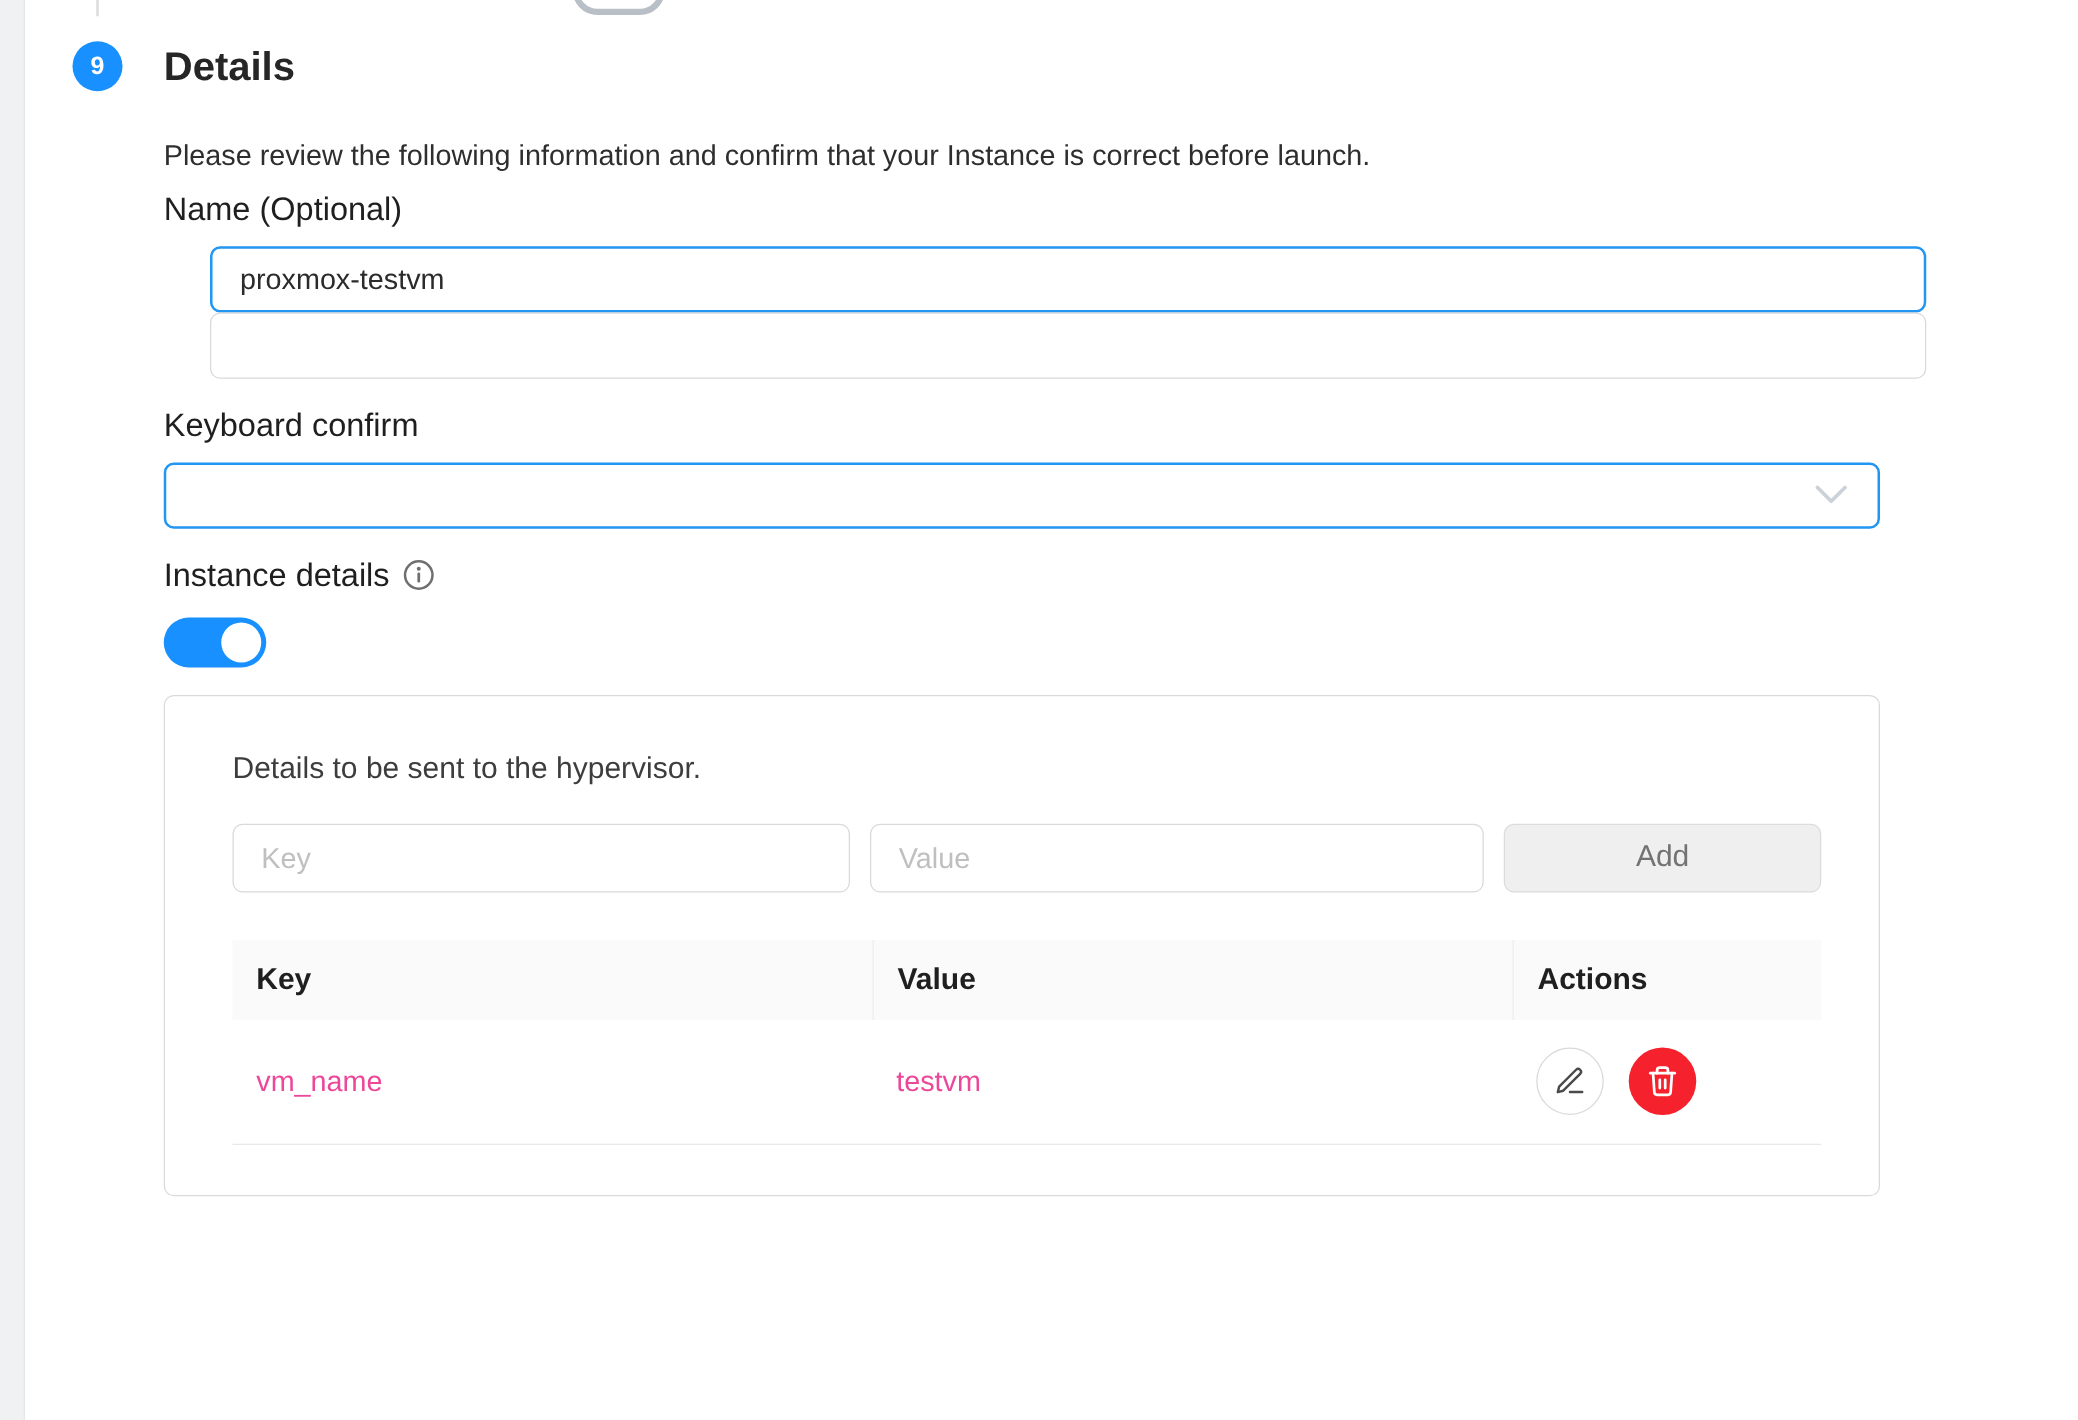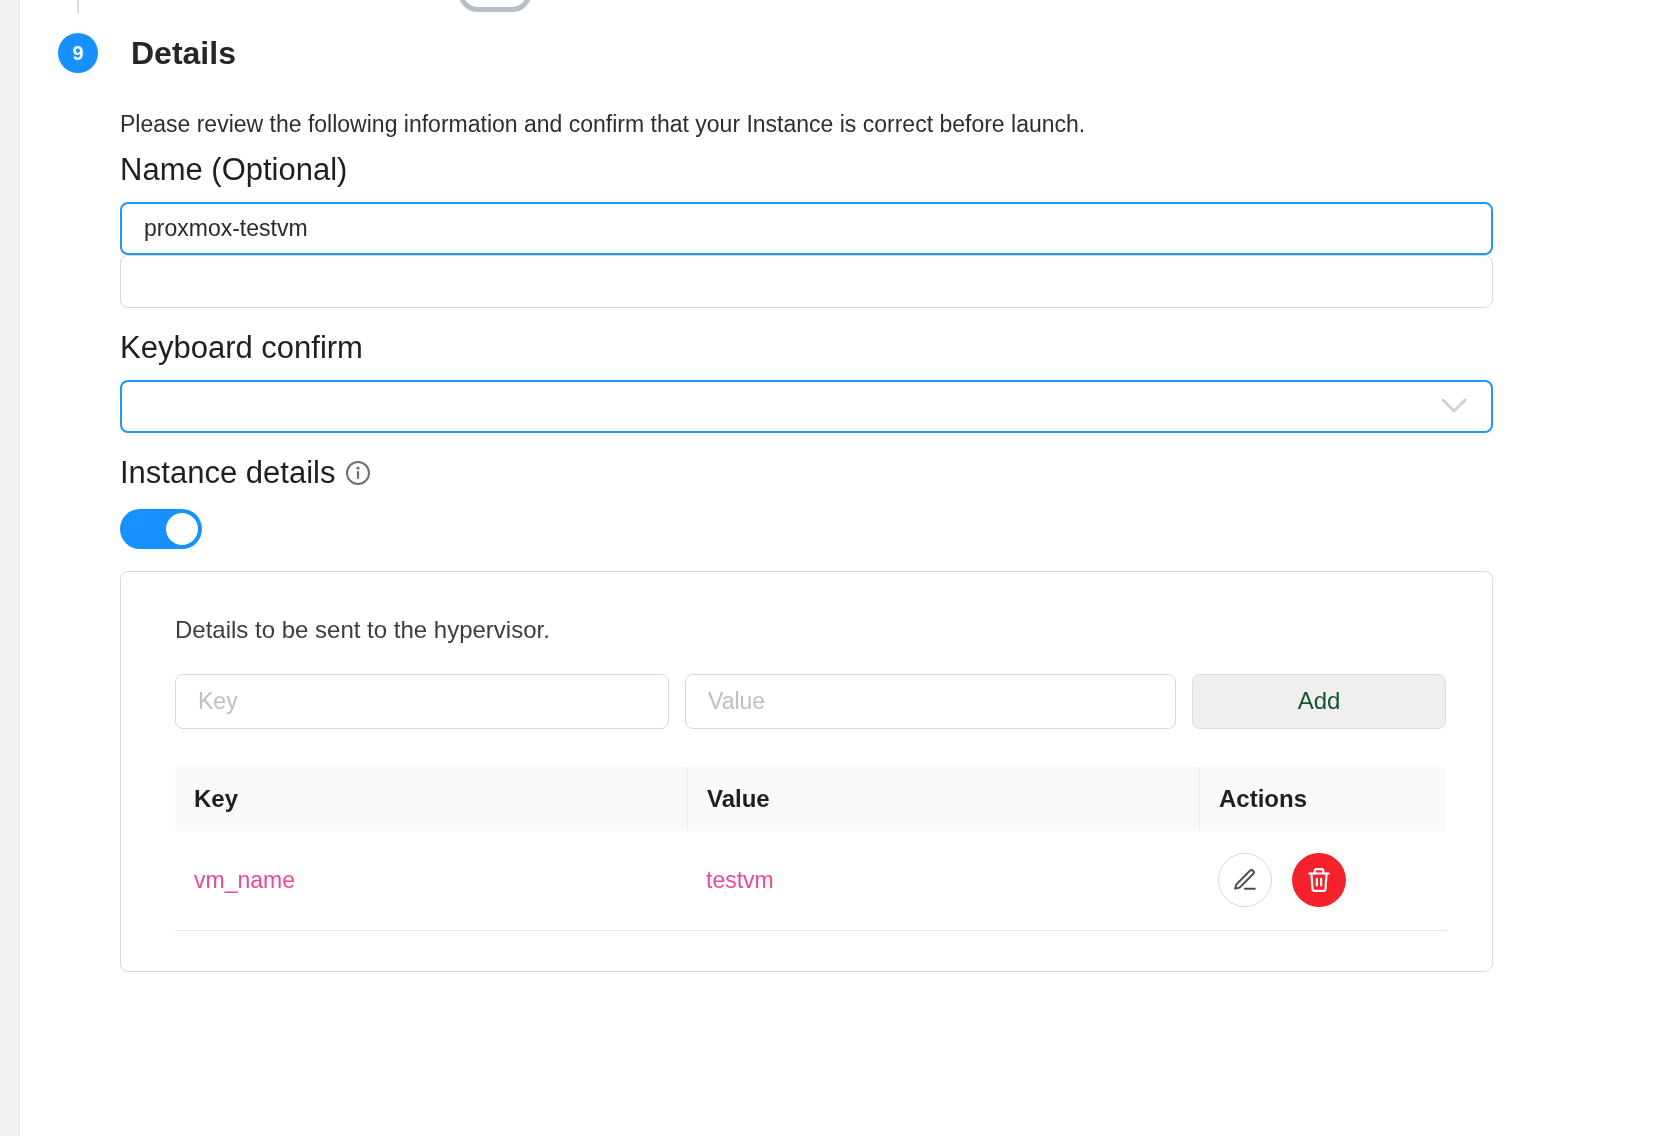--- a/index.html
+++ b/index.html
@@ -53,49 +53,50 @@
     font-weight: 700;
     display: flex; align-items: center; justify-content: center;
   }
   .step-title {
     font-size: 32px;
     font-weight: 700;
     color: #262626;
   }
   .content {
     position: absolute;
-    left: 120px; top: 110px;
+    left: 131px; top: 110px;
     width: 1373px;
   }
   .intro {
     font-size: 23px;
     color: #2e2e2e;
     margin: 0 0 12px 0;
     line-height: 1.3;
   }
   .field-label {
-    font-size: 31px;
+    font-size: 26px;
     color: #1f1f1f;
     margin: 22px 0 14px 0;
     display: flex;
     align-items: center;
     gap: 10px;
   }
   .field-label.first { margin-top: 0; }
   .text-input {
     width: 100%;
     height: 53px;
     border: 1px solid #d9d9d9;
     border-radius: 8px;
     padding: 0 22px;
     font-size: 23px;
     color: #2b2b2b;
     font-family: "Liberation Sans", "DejaVu Sans", sans-serif;
     outline: none;
     background: #fff;
+    margin-left: 37px;
   }
   .text-input.focused {
     border: 2px solid #2196f3;
   }
   .select-box {
     position: relative;
     width: 100%;
     height: 53px;
     border: 2px solid #2196f3;
     border-radius: 8px;
@@ -160,21 +161,21 @@
   }
   .kv-input::placeholder { color: #bfbfbf; }
   .kv-key { width: 498px; }
   .kv-value { width: 495px; }
   .add-btn {
     width: 256px;
     height: 55px;
     border: 1px solid #dcdcdc;
     border-radius: 8px;
     background: #efefef;
-    color: #14532d;
+    color: #737373;
     font-size: 24px;
     font-family: "Liberation Sans", "DejaVu Sans", sans-serif;
     cursor: not-allowed;
   }
   .table { width: 100%; }
   .t-header {
     display: grid;
     grid-template-columns: 512px 512px 1fr;
     background: #fafafa;
     height: 64px;

